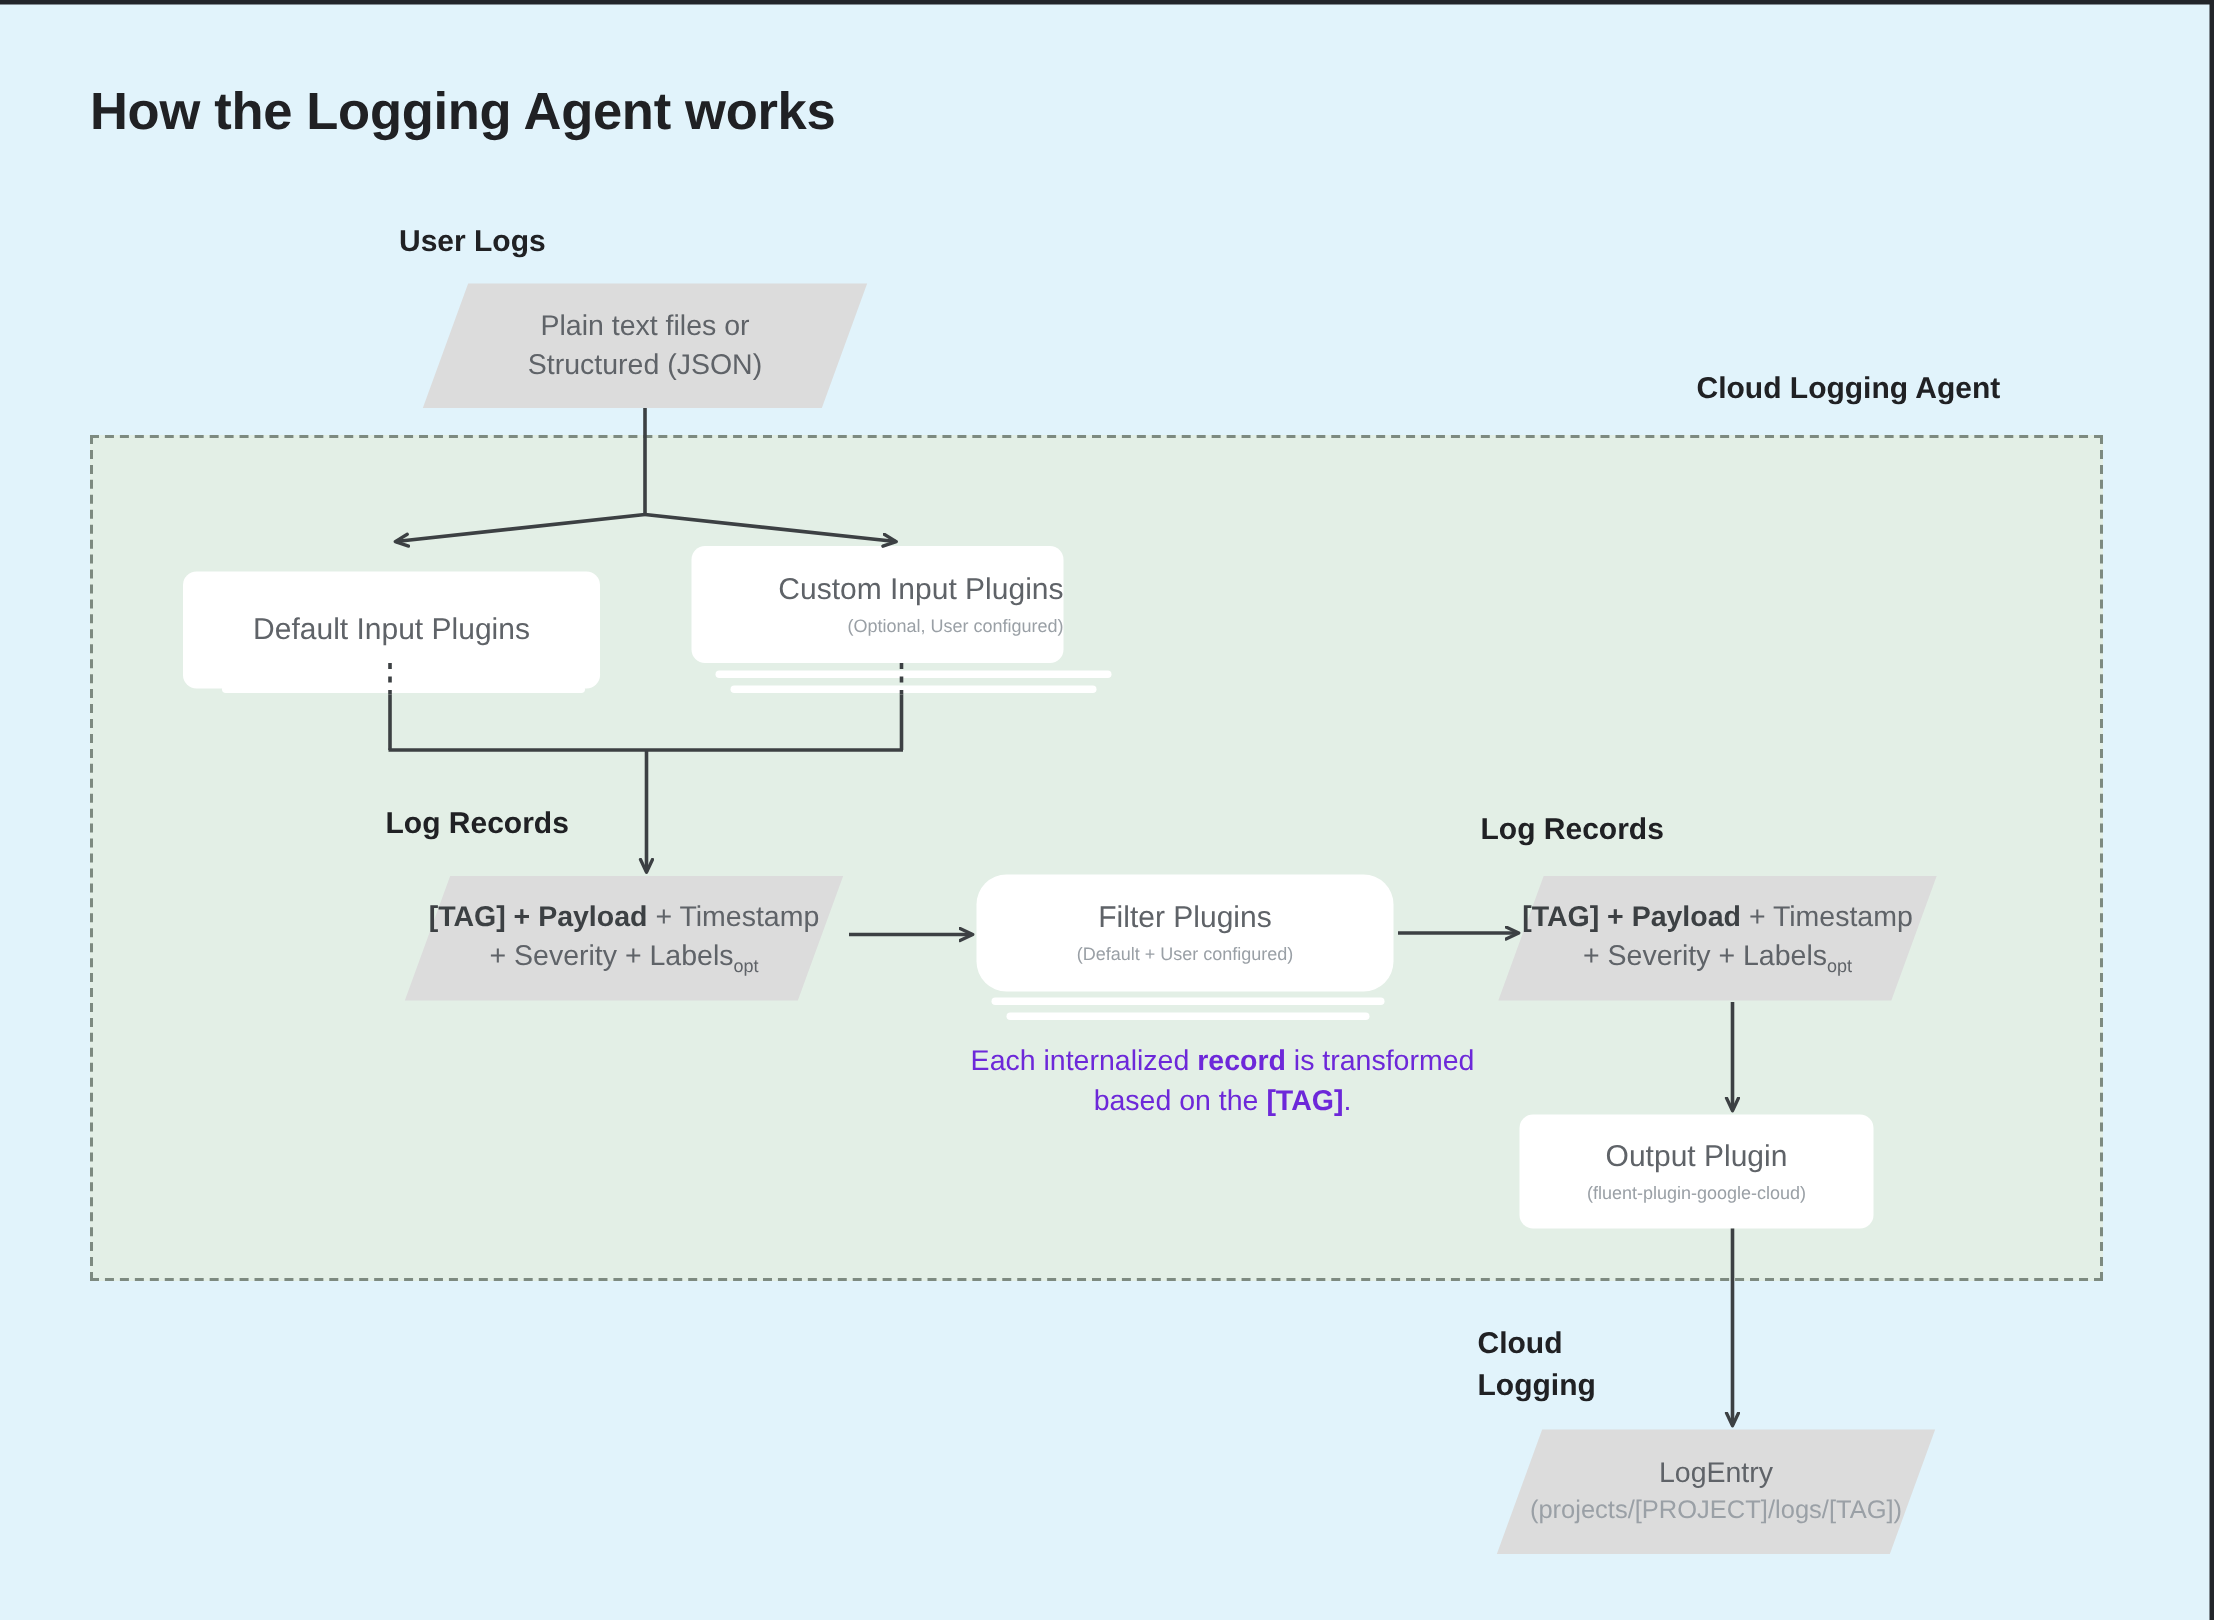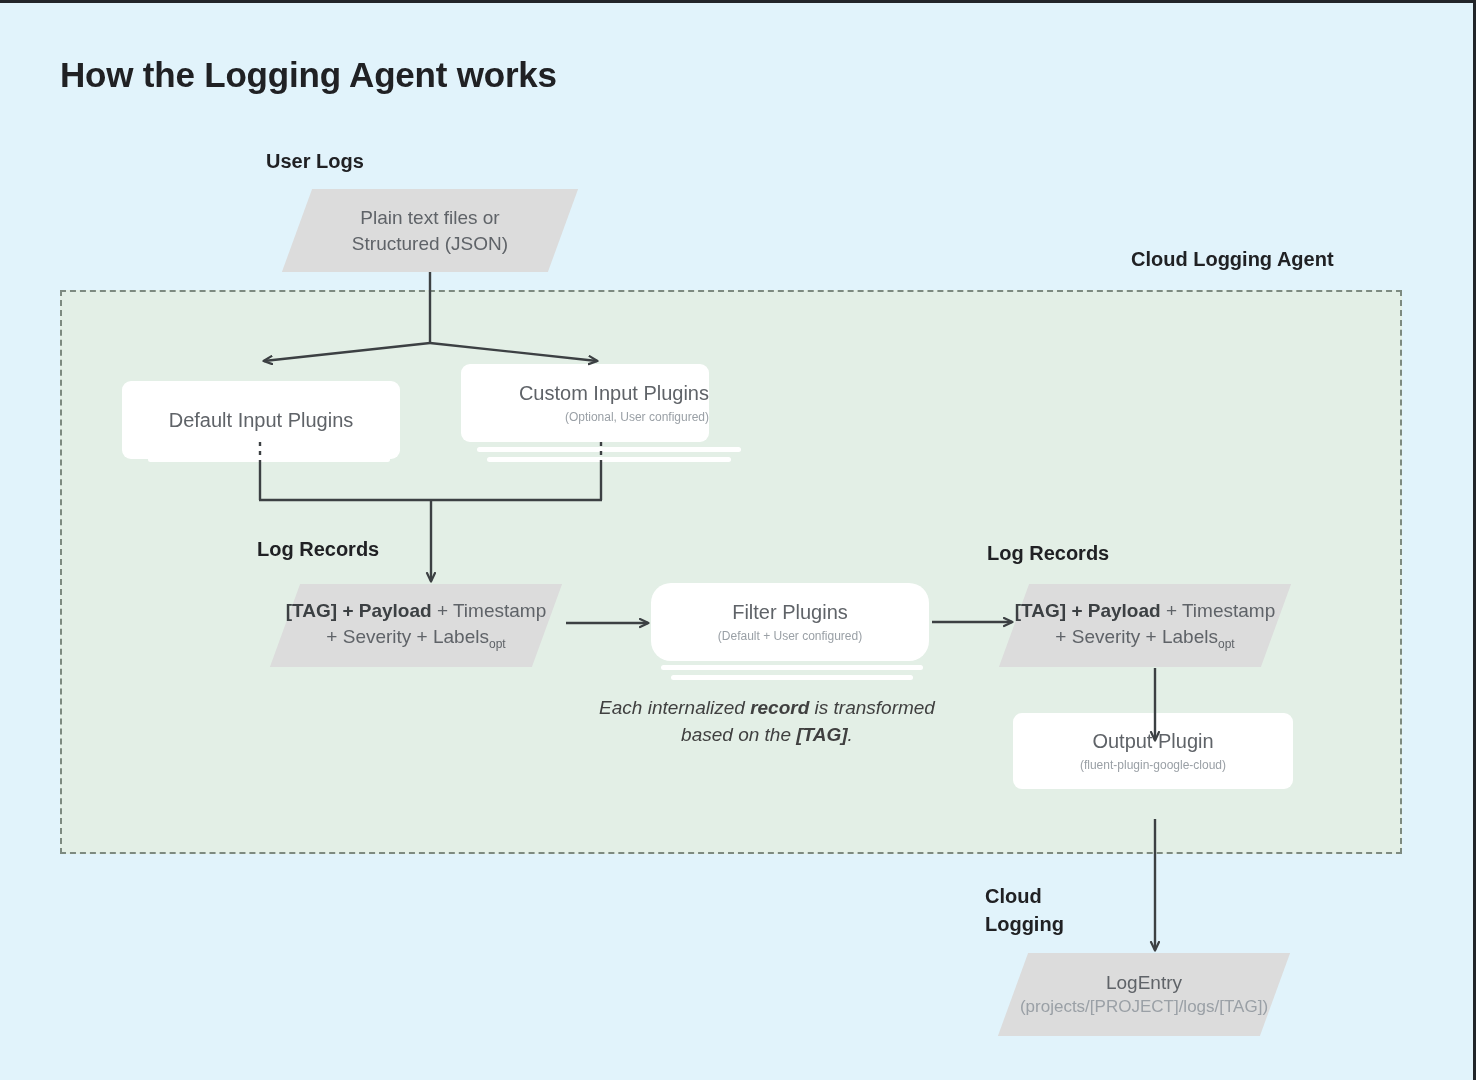--- a/index.html
+++ b/index.html
@@ -113,32 +113,31 @@
   .stack-line {
     position: absolute;
     background: #ffffff;
     height: 5px;
     border-radius: 3px;
   }
 
   #card-default-input { left: 122px; top: 361px; width: 278px; height: 78px; margin-top: 17px; }
   #card-custom-input  { left: 461px; top: 361px; width: 248px; height: 78px; align-items: flex-end; }
   #card-filter        { left: 651px; top: 580px; width: 278px; height: 78px; border-radius: 20px; }
-  #card-output        { left: 1013px; top: 710px; width: 280px; height: 76px; align-items: center; }
+  #card-output        { left: 1013px; top: 740px; width: 236px; height: 76px; align-items: center; }
 
   
   .caption {
     position: absolute;
-    left: 592px;
+    left: 640px;
     top: 692px;
     width: 350px;
     text-align: center;
     font-size: 19px;
-    font-style: italic;
-    color: #404040;
+    color: #6d28d9;
     line-height: 1.42;
   }
   .caption b { font-weight: 700; }
 
   
   #connectors {
     position: absolute;
     left: 0; top: 0;
     width: 1476px;
     height: 1080px;

